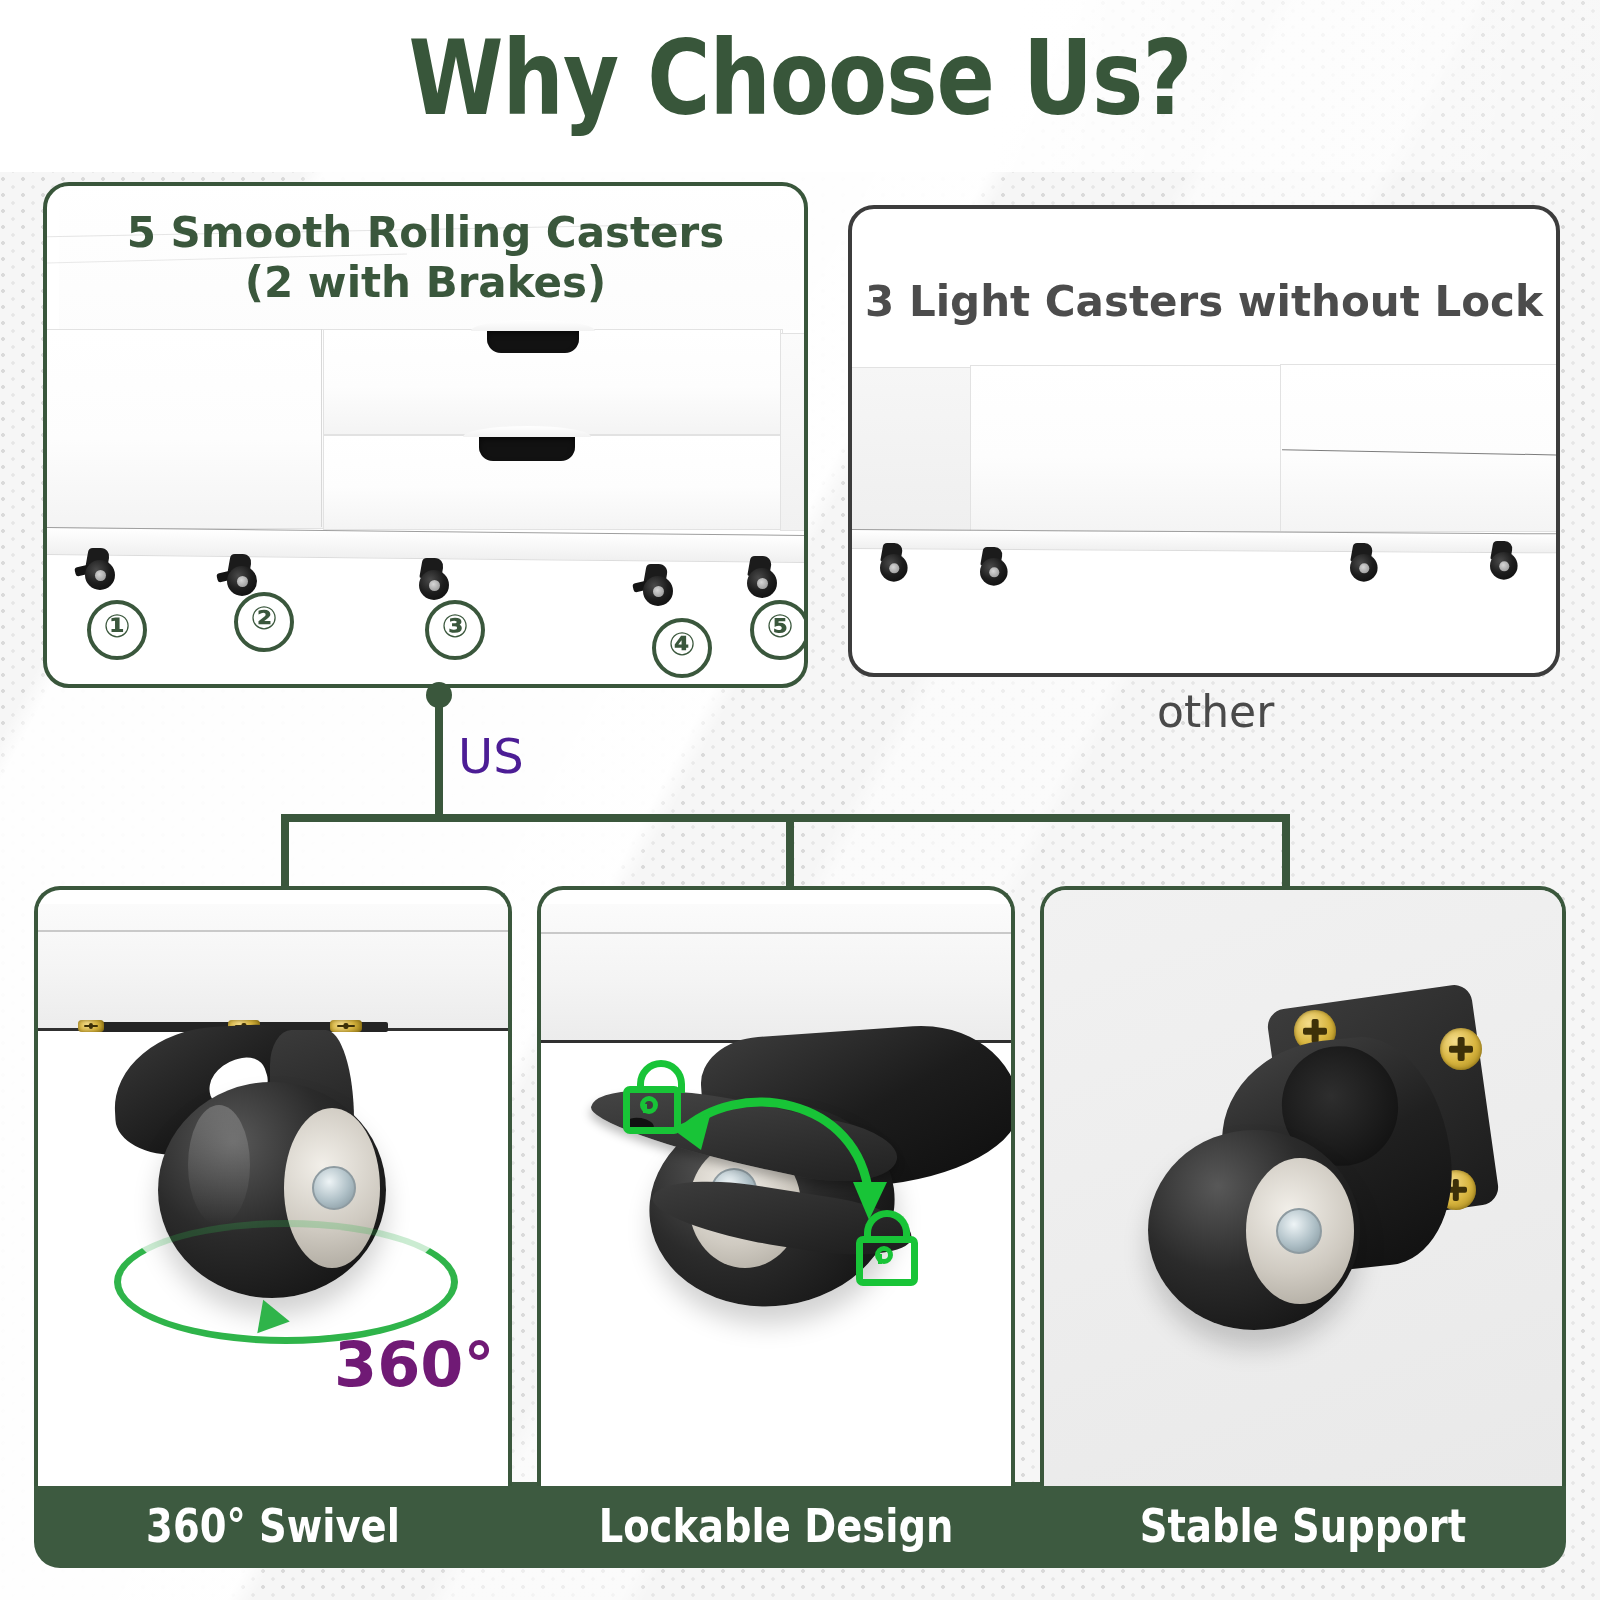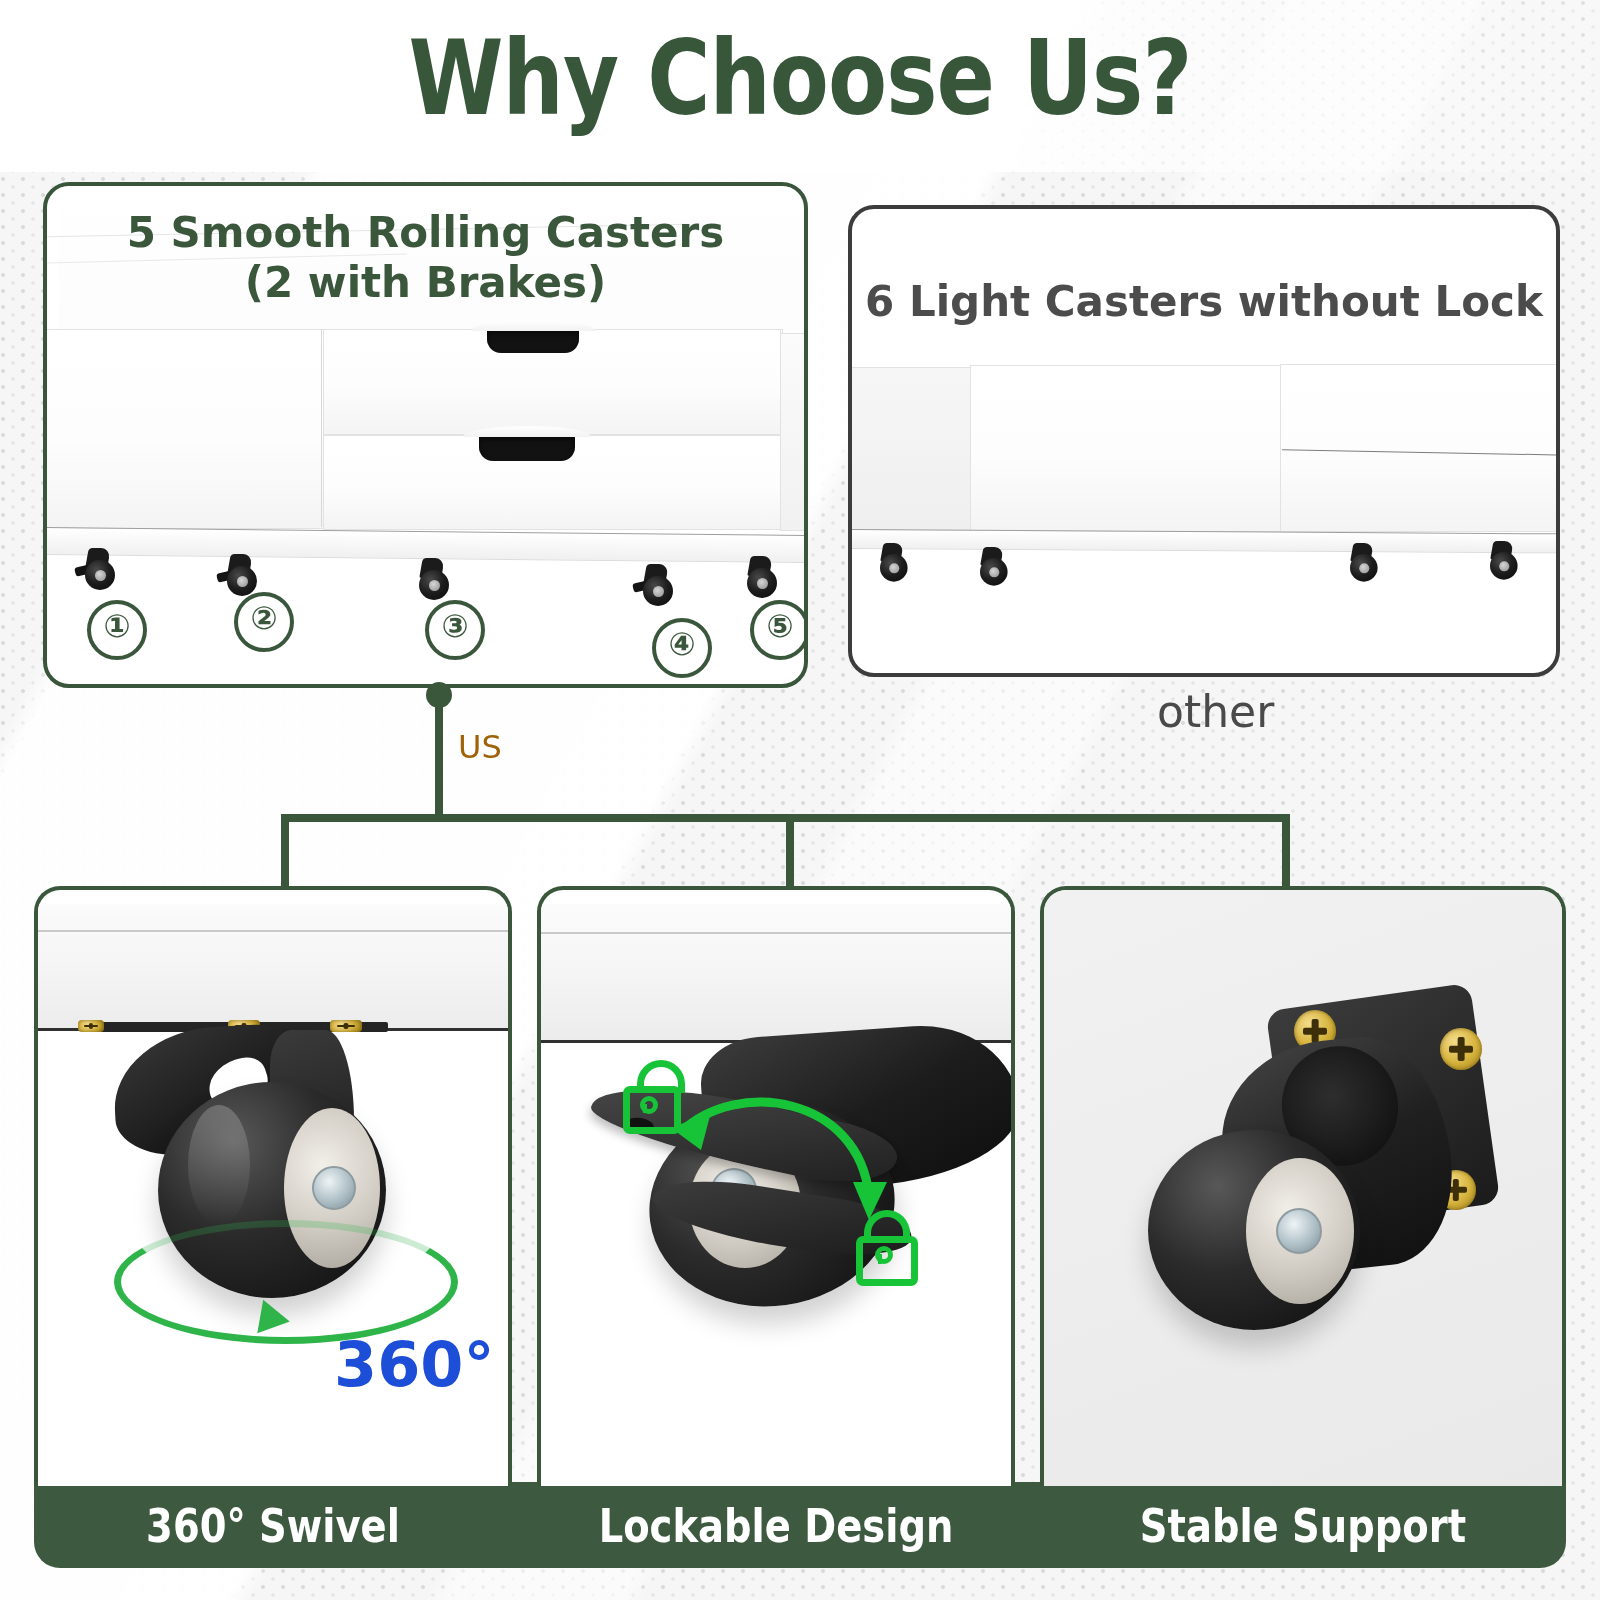--- a/index.html
+++ b/index.html
@@ -80,21 +80,21 @@
     position:absolute;width:52px;height:52px;border-radius:50%;
     border:4px solid #3a573c;color:#3a573c;
     font-size:32px;line-height:45px;text-align:center;font-weight:600;
     font-family:"DejaVu Sans","Liberation Sans",sans-serif;background:transparent;
   }
 
   
   .conn{position:absolute;background:#3a573c;}
   .conn-dot{position:absolute;width:26px;height:26px;border-radius:50%;background:#3a573c;}
 
-  .side-label{position:absolute;font-size:32px;color:#a16207;
+  .side-label{position:absolute;font-size:48px;color:#4c1d95;
       font-family:"DejaVu Sans","Liberation Sans",sans-serif;}
   .side-label.gray{color:#4a4a4a;}
 
   
   #bottom-bar{
     position:absolute;left:34px;top:1482px;width:1532px;height:86px;
     background:#3d5a40;border-radius:0 0 26px 26px;
   }
   .bottom-panel{
     position:absolute;box-sizing:border-box;
@@ -122,21 +122,21 @@
      background:radial-gradient(circle at 40% 36%,#f2efe9 0%,#cfcac1 55%,#a9a49a 100%);}
   .big-axle{position:absolute;border-radius:50%;
      background:radial-gradient(circle at 38% 34%,#eef4f6 0%,#aebfc6 55%,#7d8f97 100%);
      border:2px solid #8e9ba1;}
   .fork{position:absolute;background:#1e1e1e;}
 
   .ring-360{position:absolute;border:7px solid #2fb44a;border-radius:50%;
       border-top-color:rgba(47,180,74,.25);}
   .arrow-360{position:absolute;width:0;height:0;
       border-left:30px solid #2fb44a;border-top:17px solid transparent;border-bottom:17px solid transparent;}
-  .label-360{position:absolute;color:#1d4ed8;font-size:62px;font-weight:bold;
+  .label-360{position:absolute;color:#701a75;font-size:62px;font-weight:bold;
       font-family:"DejaVu Sans","Liberation Sans",sans-serif;}
 
   .lock-ico{position:absolute;}
   .lock-body{position:absolute;border:7px solid #18c437;border-radius:7px;}
   .lock-shackle{position:absolute;border:7px solid #18c437;border-bottom:none;
       border-radius:28px 28px 0 0;}
   .lock-key{position:absolute;border-radius:50%;border:5px solid #18c437;}
   .lock-key-stem{position:absolute;background:#18c437;}
 
   .screw{position:absolute;border-radius:50%;
@@ -250,21 +250,21 @@
         <div class="tyre"></div>
         <div class="hub"></div>
     </div>
     <div class="caster-sm" style="left:638px;top:332px;transform:scale(.92);">
       <div class="yoke"></div>
         <div class="tyre"></div>
         <div class="hub"></div>
     </div>
   </div>
 
-  <div class="panel-heading heading-gray" style="top:68px;">6 Light Casters without Lock</div>
+  <div class="panel-heading heading-gray" style="top:68px;">3 Light Casters without Lock</div>
 </div>
 
 <div class="conn-dot" style="left:426px;top:682px;"></div>
 <div class="conn" style="left:435px;top:690px;width:8px;height:128px;"></div>
 <div class="conn" style="left:281px;top:814px;width:1009px;height:8px;"></div>
 <div class="conn" style="left:281px;top:814px;width:8px;height:80px;"></div>
 <div class="conn" style="left:786px;top:814px;width:8px;height:80px;"></div>
 <div class="conn" style="left:1282px;top:814px;width:8px;height:80px;"></div>
 
 <div class="side-label" style="left:458px;top:728px;">US</div>

